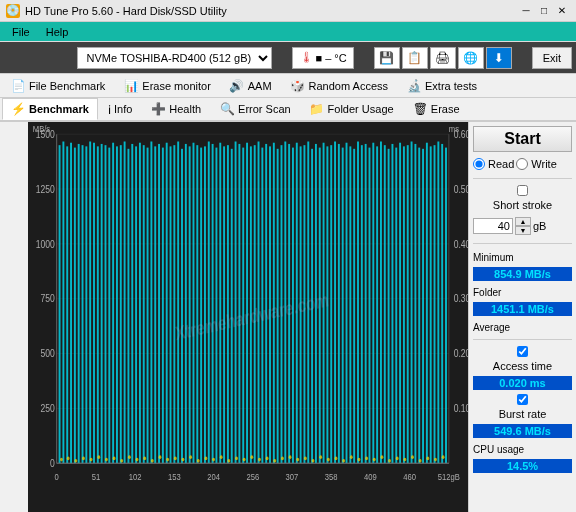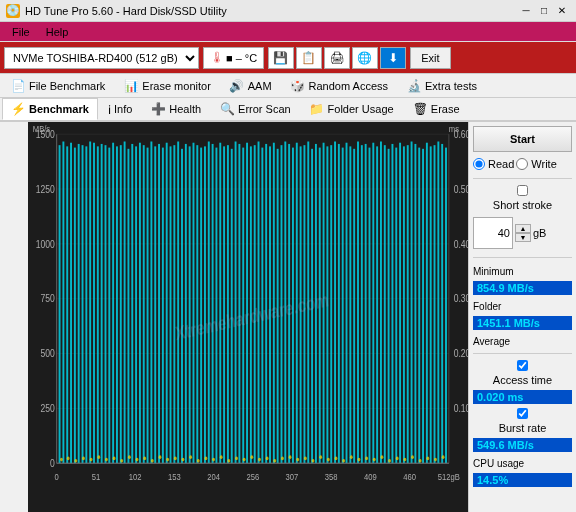--- a/index.html
+++ b/index.html
@@ -6,25 +6,25 @@
     body { width: 576px; height: 512px; background: #f0f0f0; font-family: 'Segoe UI', Tahoma, Arial, sans-serif; font-size: 11px; overflow: hidden; }
     
     
     .titlebar { background: #e8e8e8; height: 22px; display: flex; align-items: center; justify-content: space-between; padding: 0 6px; border-bottom: 1px solid #ccc; }
     .titlebar-left { display: flex; align-items: center; gap: 5px; font-size: 11px; }
     .titlebar-icon { width: 14px; height: 14px; background: #f0a000; border-radius: 2px; display: flex; align-items: center; justify-content: center; }
     .titlebar-controls { display: flex; gap: 2px; }
     .titlebar-btn { width: 16px; height: 16px; display: flex; align-items: center; justify-content: center; font-size: 10px; cursor: pointer; }
     
     
-    .menubar { background: #be185d; height: 20px; display: flex; align-items: center; padding: 0 4px; border-bottom: 1px solid #ddd; }
+    .menubar { background: #14b8a6; height: 20px; display: flex; align-items: center; padding: 0 4px; border-bottom: 1px solid #ddd; }
     .menu-item { padding: 2px 8px; font-size: 11px; cursor: pointer; }
     
     
-    .toolbar { background: #b91c1c; height: 32px; display: flex; align-items: center; padding: 0 4px; gap: 4px; border-bottom: 1px solid #ccc; }
+    .toolbar { background: #404040; height: 32px; display: flex; align-items: center; padding: 0 4px; gap: 20px; border-bottom: 1px solid #ccc; justify-content: flex-end; }
     .toolbar-select { height: 22px; font-size: 11px; padding: 0 4px; border: 1px solid #aaa; background: white; min-width: 160px; }
     .toolbar-temp { display: flex; align-items: center; gap: 2px; background: white; border: 1px solid #aaa; height: 22px; padding: 0 6px; font-size: 11px; }
     .toolbar-icons { display: flex; gap: 2px; }
     .toolbar-icon-btn { width: 26px; height: 22px; background: white; border: 1px solid #aaa; display: flex; align-items: center; justify-content: center; font-size: 12px; cursor: pointer; }
     .toolbar-exit { height: 22px; padding: 0 10px; background: #f0f0f0; border: 1px solid #aaa; font-size: 11px; cursor: pointer; }
     
     
     .tabs1 { background: #f0f0f0; height: 24px; display: flex; align-items: center; padding: 0 2px; gap: 1px; border-bottom: 1px solid #ccc; }
     .tab { display: flex; align-items: center; gap: 3px; padding: 2px 8px; font-size: 11px; cursor: pointer; height: 22px; border: 1px solid transparent; }
     .tab-icon { font-size: 12px; }
@@ -35,32 +35,32 @@
     .tab2.active { background: white; border: 1px solid #ccc; border-bottom: 1px solid white; font-weight: bold; }
     
     
     .main { display: flex; height: calc(512px - 22px - 20px - 32px - 24px - 24px); padding-left: 28px; }
     
     
     .chart-area { flex: 1; background: #1a1a1a; position: relative; overflow: hidden; }
     
     
     .right-panel { width: 108px; background: #f0f0f0; border-left: 1px solid #ccc; padding: 4px; display: flex; flex-direction: column; gap: 4px; overflow-y: auto; }
-    .start-btn { width: 100%; height: 26px; background: linear-gradient(to bottom, #f8f8f8, #e0e0e0); border: 1px solid #aaa; font-size: 11px; font-weight: bold; cursor: pointer; }
+    .start-btn { width: 100%; height: 26px; background: linear-gradient(to bottom, #f8f8f8, #e0e0e0); border: 1px solid #aaa; font-size: 16px; font-weight: bold; cursor: pointer; }
     .radio-group { display: flex; flex-direction: row; gap: 2px; padding: 2px 0; }
     .radio-item { display: flex; align-items: center; gap: 3px; font-size: 11px; }
     .radio-item input { width: 12px; height: 12px; }
     .checkbox-item { display: flex; align-items: center; gap: 3px; font-size: 11px; flex-direction: column; }
     .checkbox-item input { width: 11px; height: 11px; }
     .spin-row { display: flex; align-items: center; gap: 2px; margin: 2px 0; }
-    .spin-input { width: 40px; height: 32px; border: 1px solid #aaa; font-size: 11px; text-align: right; padding-right: 2px; }
+    .spin-input { width: 40px; height: 16px; border: 1px solid #aaa; font-size: 11px; text-align: right; padding-right: 2px; }
     .spin-btn { width: 16px; display: flex; flex-direction: column; }
     .spin-btn-up, .spin-btn-down { height: 9px; background: #e8e8e8; border: 1px solid #aaa; font-size: 7px; display: flex; align-items: center; justify-content: center; cursor: pointer; line-height: 1; }
     .stat-label { font-size: 10px; margin-top: 2px; }
-    .stat-value { background: #0050c8; color: #00e0ff; font-size: 11px; font-weight: bold; padding: 1px 4px; width: 100%; }
+    .stat-value { background: #0050c8; color: #00e0ff; font-size: 11px; font-weight: bold; padding: 1px 4px; text-align: center; width: 100%; }
     .divider { height: 1px; background: #ccc; margin: 2px 0; }
     
     
     svg.chart { position: absolute; top: 0; left: 0; width: 100%; height: 100%; }
   </style>
 </head>
 <body>
 
 <div class="titlebar">
   <div class="titlebar-left">

